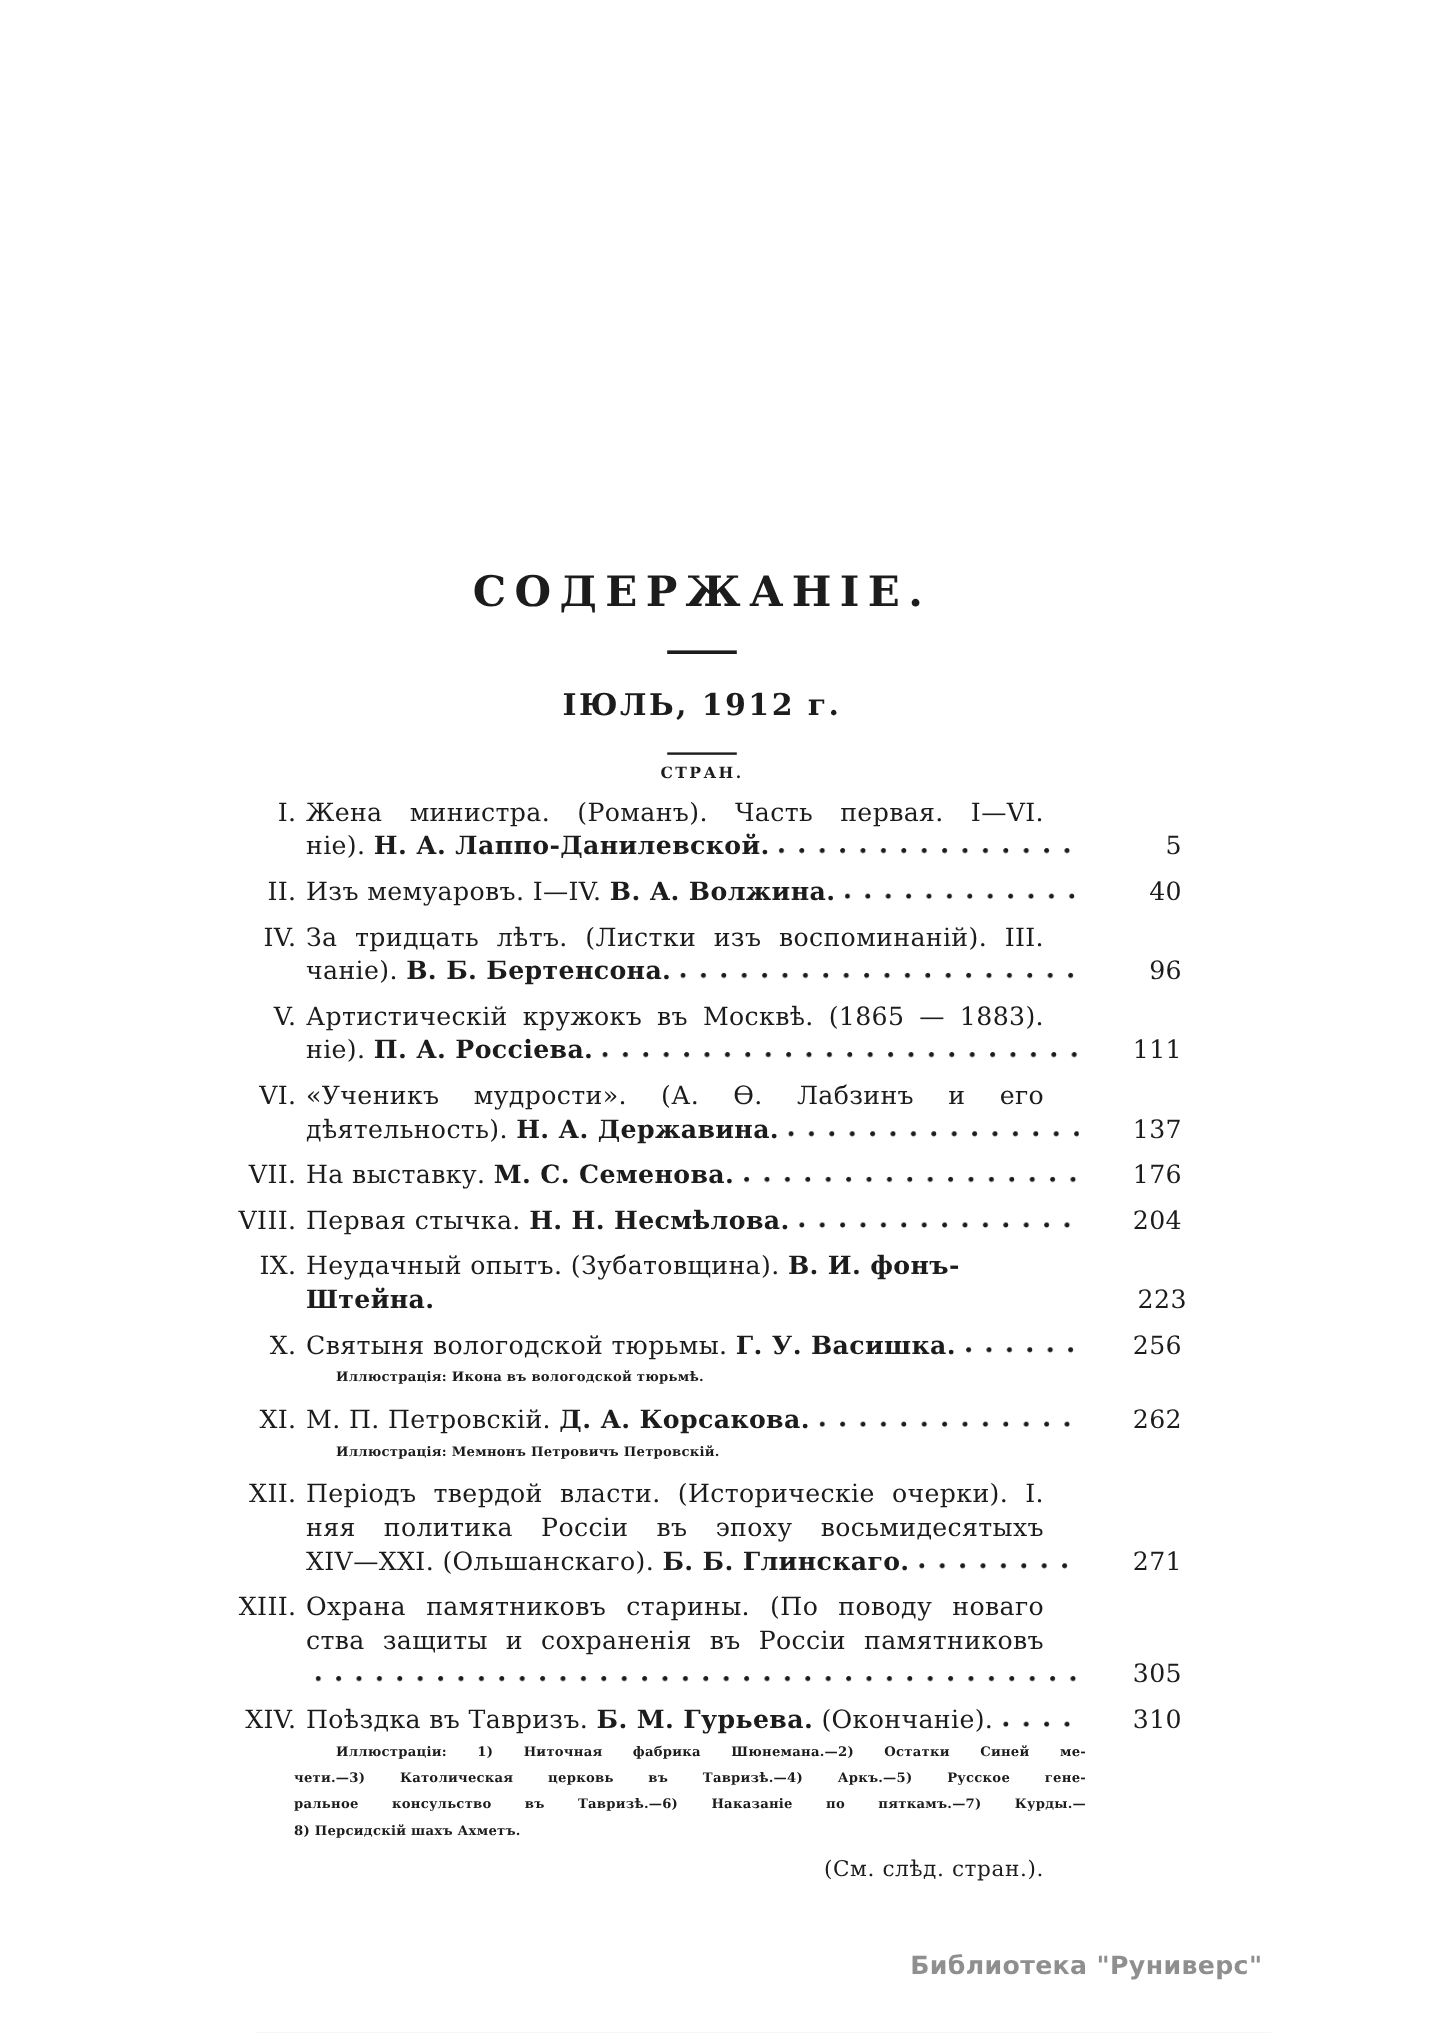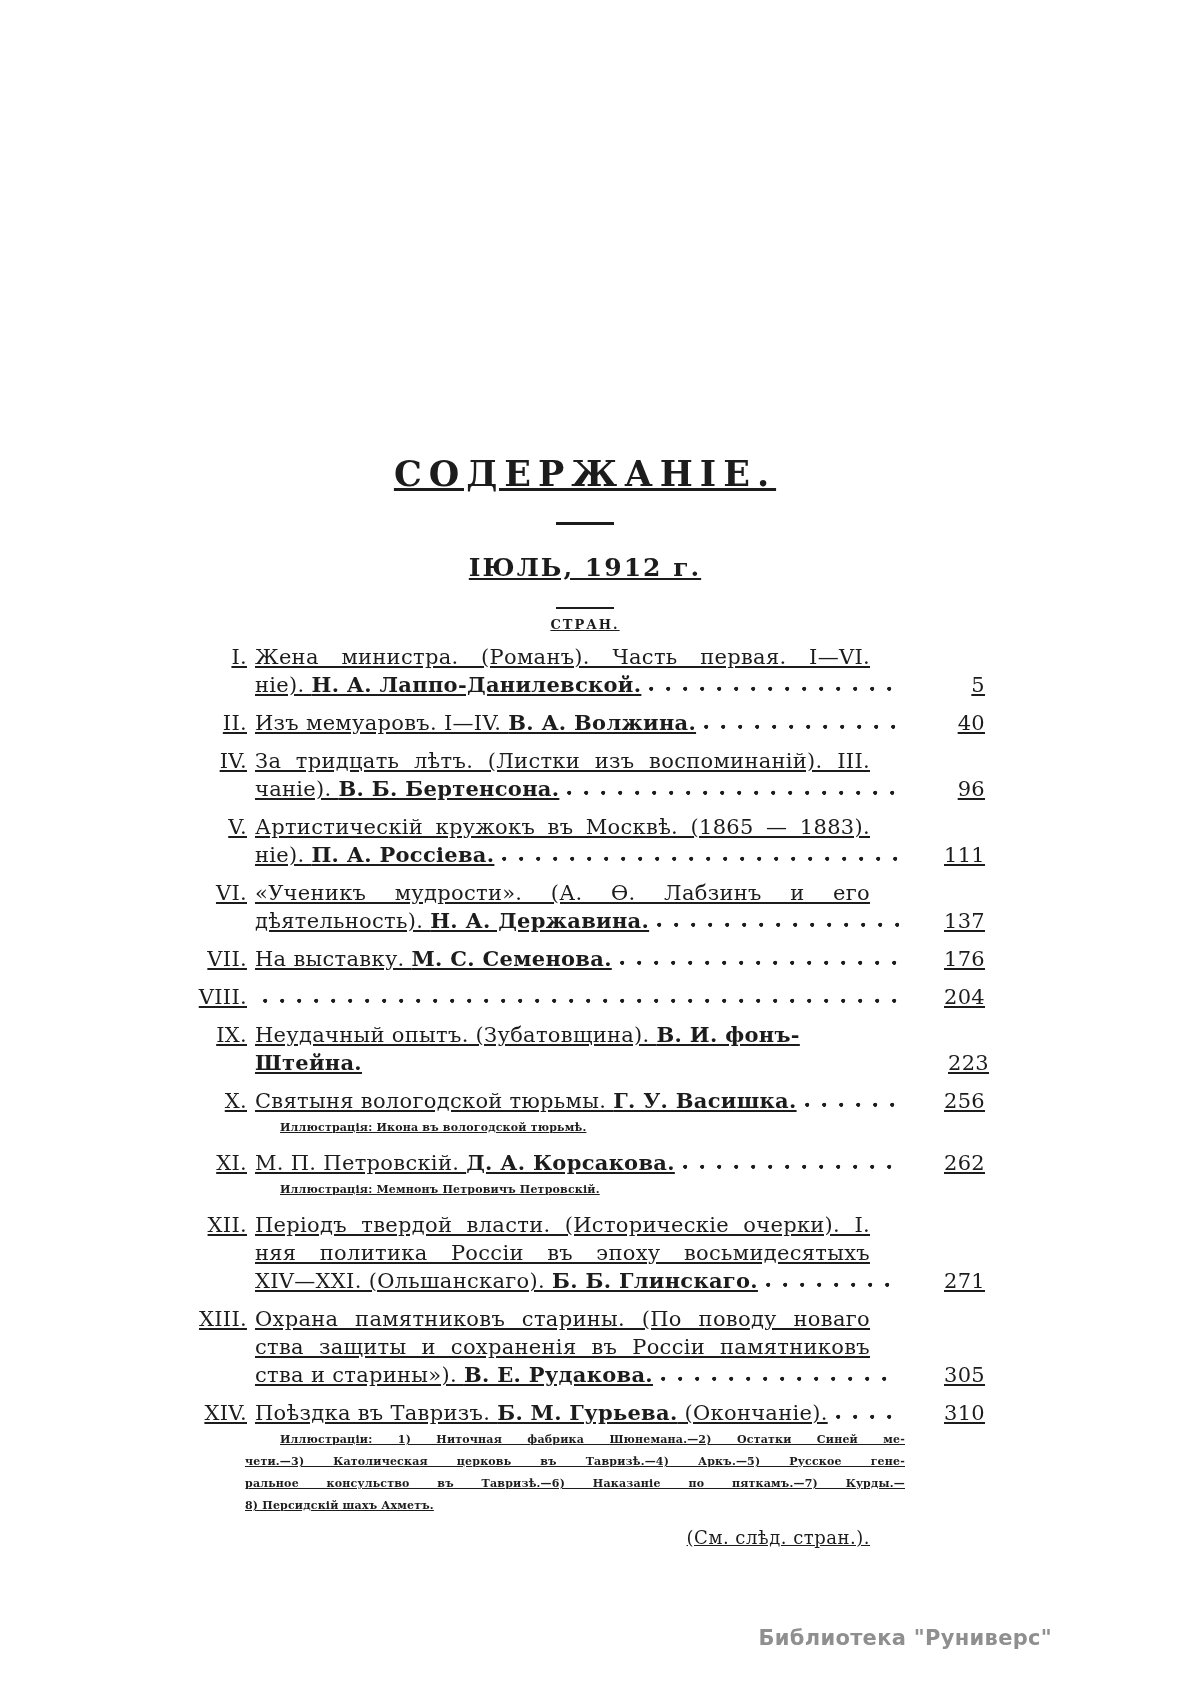--- a/index.html
+++ b/index.html
@@ -7,23 +7,22 @@
     position:relative;
     width:1200px;height:1694px;
     margin:0 auto;
     background:#ffffff;
     font-family:"DejaVu Serif", serif;
     color:#1c1c1c;
     overflow:hidden;
   }
   .content{
     position:absolute;
-    left:185px;top:452px;
+    left:185px;top:472px;
     width:800px;
-    text-decoration:underline;
   }
   .title{
     text-align:center;
     font-size:35px;
     font-weight:700;
     letter-spacing:7px;
     line-height:44px;
     white-space:nowrap;
   }
   .rule{
@@ -190,20 +189,21 @@
               <span class="ltext"><span>На выставку. </span><span class="b">М. С. Семенова.</span></span>
               <span class="leader"></span>
               <span class="pagecol">176</span>
             </div>
           </div>
         </div>
         <div class="entry">
           <div class="num">VIII.</div>
           <div class="ebody">
             <div class="lastline">
+              <span class="ltext"><span>Первая стычка. </span><span class="b">Н. Н. Несмѣлова.</span></span>
               <span class="leader"></span>
               <span class="pagecol">204</span>
             </div>
           </div>
         </div>
         <div class="entry">
           <div class="num">IX.</div>
           <div class="ebody">
             <div class="lastline">
               <span class="ltext"><span>Неудачный опытъ. (Зубатовщина). </span><span class="b">В. И. фонъ-Штейна.</span></span>
@@ -249,21 +249,20 @@
               <span class="pagecol">271</span>
             </div>
           </div>
         </div>
         <div class="entry">
           <div class="num">XIII.</div>
           <div class="ebody">
             <div class="jline"><span class="ltext"><span>Охрана памятниковъ старины. (По поводу новаго «обще-</span></span></div>
             <div class="jline"><span class="ltext"><span>ства защиты и сохраненія въ Россіи памятниковъ искус-</span></span></div>
             <div class="lastline">
-              <span class="ltext"><span>ства и старины»). </span><span class="b">В. Е. Рудакова.</span></span>
               <span class="leader"></span>
               <span class="pagecol">305</span>
             </div>
           </div>
         </div>
         <div class="entry">
           <div class="num">XIV.</div>
           <div class="ebody">
             <div class="lastline">
               <span class="ltext"><span>Поѣздка въ Тавризъ. </span><span class="b">Б. М. Гурьева.</span><span> (Окончаніе).</span></span>

